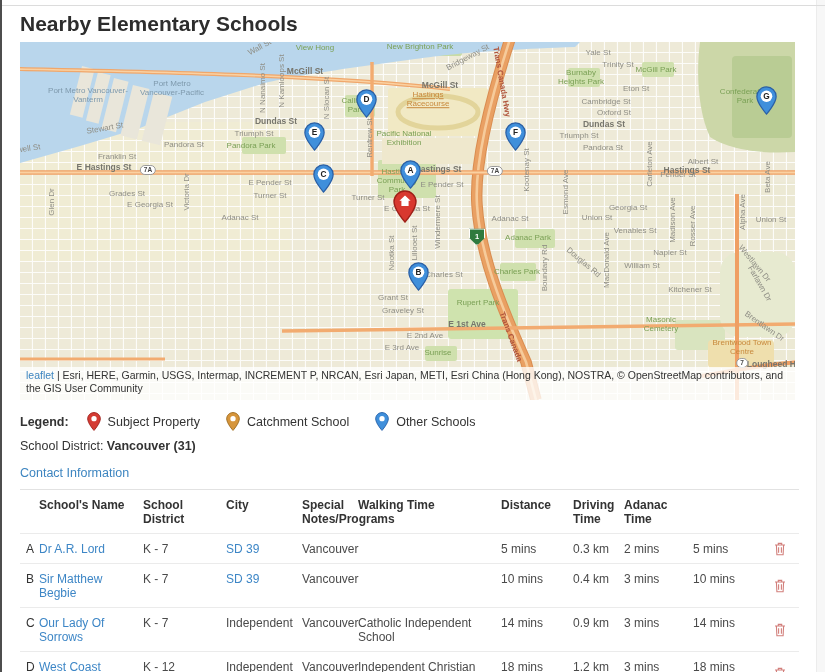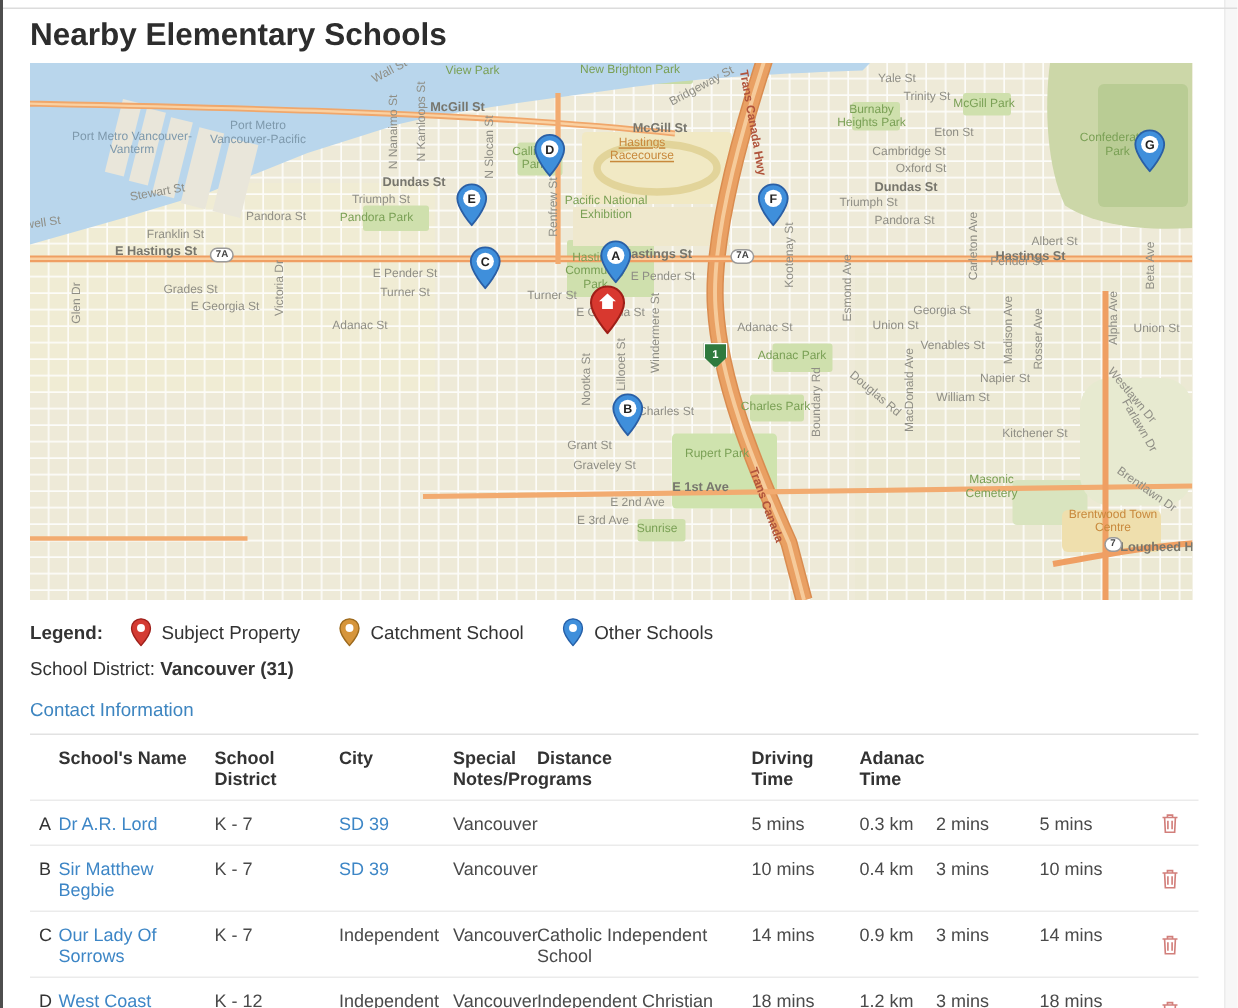--- a/index.html
+++ b/index.html
@@ -106,21 +106,21 @@
       <path d="M0,130.5 H775" stroke="#ef9f63" stroke-width="4.5" fill="none"></path>
       <path d="M0,130.5 H775" stroke="#fad1a2" stroke-width="1.8" fill="none"></path>
       <path d="M352,20 V134" stroke="#f2ab70" stroke-width="3.5" fill="none"></path>
       <path d="M262,289 L560,285 L775,282" stroke="#f2ab70" stroke-width="3.5" fill="none"></path>
       <path d="M717,152 V358" stroke="#ef9f63" stroke-width="4" fill="none"></path>
       <path d="M682,334 C720,327 748,322 778,320" stroke="#ef9f63" stroke-width="4" fill="none"></path>
       <path d="M0,317 H145" stroke="#f2ab70" stroke-width="3" fill="none"></path>
     </svg>
     <div class="map-labels" id="mapLabels">
         <div class="mlabel" style="left: 240px; top: 6px; transform: translate(-50%, -50%) rotate(-28deg);">Wall St</div>
-        <div class="mlabel c-p" style="left: 295px; top: 6px; transform: translate(-50%, -50%);">View Park</div>
+        <div class="mlabel c-p" style="left: 295px; top: 6px; transform: translate(-50%, -50%);">View Hong</div>
         <div class="mlabel c-p" style="left: 400px; top: 5px; transform: translate(-50%, -50%);">New Brighton Park</div>
         <div class="mlabel c-w wrap" style="left: 68px; top: 54px; width: 80px; transform: translate(-50%, -50%);">Port Metro Vancouver-Vanterm</div>
         <div class="mlabel c-w wrap" style="left: 152px; top: 47px; width: 68px; transform: translate(-50%, -50%);">Port Metro Vancouver-Pacific</div>
         <div class="mlabel mbold" style="left: 285px; top: 30px; transform: translate(-50%, -50%);">McGill St</div>
         <div class="mlabel mbold" style="left: 420px; top: 44px; transform: translate(-50%, -50%);">McGill St</div>
         <div class="mlabel" style="left: 448px; top: 16px; transform: translate(-50%, -50%) rotate(-28deg);">Bridgeway St</div>
         <div class="mlabel c-h" style="left: 481px; top: 40px; transform: translate(-50%, -50%) rotate(80deg);">Trans Canada Hwy</div>
         <div class="mlabel" style="left: 578px; top: 11px; transform: translate(-50%, -50%);">Yale St</div>
         <div class="mlabel" style="left: 598px; top: 23px; transform: translate(-50%, -50%);">Trinity St</div>
         <div class="mlabel c-p" style="left: 636px; top: 28px; transform: translate(-50%, -50%);">McGill Park</div>
@@ -243,20 +243,24 @@
         <div class="marker" style="left: 373px; top: 148px;"><svg width="24" height="33" viewBox="0 0 24 33">
             <path d="M12 1C5.9 1 1 5.9 1 11.8 1 19.6 12 32 12 32s11-12.4 11-20.2C23 5.9 18.1 1 12 1Z" fill="#d8382f" stroke="#9e1f18" stroke-width="1.4"></path>
             <path d="M12 5.6 6.4 10.8 H8.4 V16 H15.6 V10.8 H17.6 Z" fill="#fff"></path>
           </svg></div>
         <div class="marker" style="left: 387.5px; top: 220px;"><svg width="21" height="29" viewBox="0 0 24 33">
             <path d="M12 1C5.9 1 1 5.9 1 11.8 1 19.6 12 32 12 32s11-12.4 11-20.2C23 5.9 18.1 1 12 1Z" fill="#3f8fdb" stroke="#2a5fa5" stroke-width="1.4"></path>
             <circle cx="12" cy="11.6" r="6.6" fill="#fff"></circle>
             <text x="12" y="15.2" text-anchor="middle" font-size="9.5" font-weight="bold" fill="#222" font-family="Liberation Sans,sans-serif">B</text>
           </svg></div>
       </div>
+    <div class="attribution">
+      <a>leaflet</a>
+      <span>| Esri, HERE, Garmin, USGS, Intermap, INCREMENT P, NRCAN, Esri Japan, METI, Esri China (Hong Kong), NOSTRA, © OpenStreetMap contributors, and the GIS User Community</span>
+    </div>
   </div>
 
   <div class="legend" id="legend">
     <span class="legend-title">Legend:</span>
   <div class="legend-item">
         <svg width="14" height="19" viewBox="0 0 24 33">
           <path d="M12 1C5.9 1 1 5.9 1 11.8 1 19.6 12 32 12 32s11-12.4 11-20.2C23 5.9 18.1 1 12 1Z" fill="#d43b33" stroke="#9e211c" stroke-width="1.6"></path>
           <circle cx="12" cy="11.6" r="4.6" fill="#fff"></circle>
         </svg>
         <span>Subject Property</span>
@@ -284,20 +288,21 @@
 
   <a class="contact">Contact Information</a>
 
   <div class="stable" id="schoolTable">
       <div class="trow thead">
         <div class="tcell tletter"></div>
         <div class="tcell">School's Name</div>
         <div class="tcell">School District</div>
         <div class="tcell">City</div>
         <div class="tcell">Special Notes/Programs</div>
+        <div class="tcell">Walking Time</div>
         <div class="tcell">Distance</div>
         <div class="tcell">Driving Time</div>
         <div class="tcell">Adanac Time</div>
         <div class="tcell"></div>
       </div>
       <div class="trow">
         <div class="tcell tletter">A</div>
         <div class="tcell"><a class="tlink">Dr A.R. Lord</a></div>
         <div class="tcell">K - 7</div>
         <div class="tcell"><a class="tlink">SD 39</a></div>

